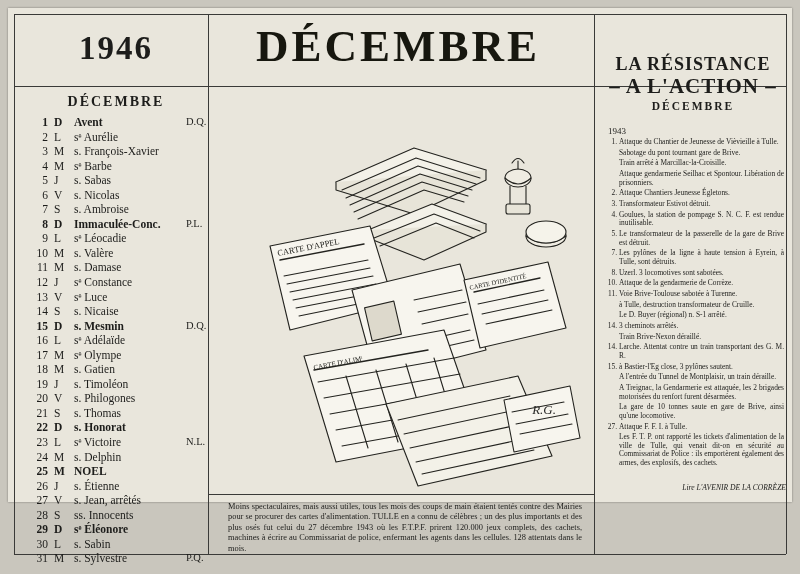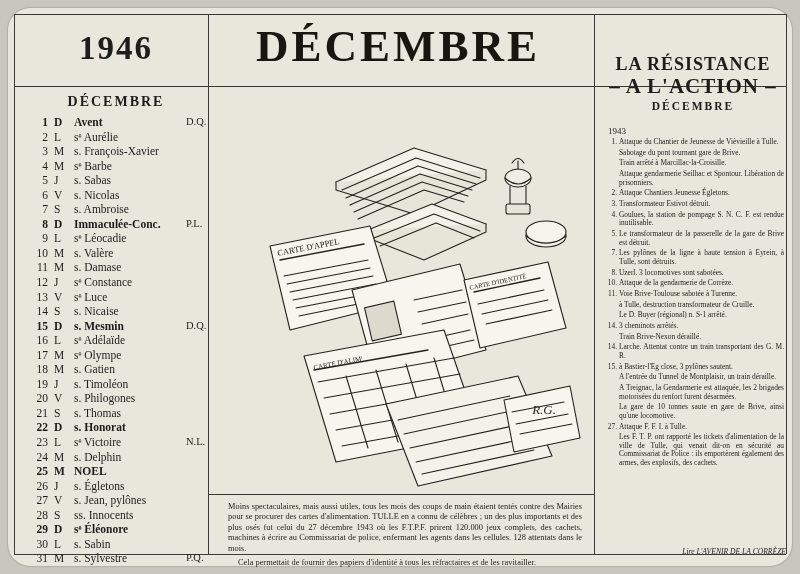--- a/index.html
+++ b/index.html
@@ -13,24 +13,23 @@
     height: 574px;
     background: #c9c6bd;
     overflow: hidden;
     font-family: "Liberation Serif", serif;
   }
   .sheet {
     position: absolute;
     left: 8px;
     top: 8px;
     width: 784px;
-    height: 558px;
+    height: 494px;
     background: #e9e6dc;
     box-shadow: 0 0 2px rgba(0,0,0,0.4);
-    border-radius: 22px;
   }
   
   .rule {
     position: absolute;
     background: #3a3a38;
   }
   .h-rule { height: 1px; }
   .v-rule { width: 1px; }
 
   
@@ -364,27 +363,27 @@
         </div>
         <div class="cal-row bold">
           <span class="num">25</span>
           <span class="dow">M</span>
           <span class="saint">NOEL</span>
           <span class="note"></span>
         </div>
         <div class="cal-row">
           <span class="num">26</span>
           <span class="dow">J</span>
-          <span class="saint">s. Égletons</span>
+          <span class="saint">s. Étienne</span>
           <span class="note"></span>
         </div>
         <div class="cal-row">
           <span class="num">27</span>
           <span class="dow">V</span>
-          <span class="saint">s. Jean, pylônes</span>
+          <span class="saint">s. Jean, arrêtés</span>
           <span class="note"></span>
         </div>
         <div class="cal-row">
           <span class="num">28</span>
           <span class="dow">S</span>
           <span class="saint">ss. Innocents</span>
           <span class="note"></span>
         </div>
         <div class="cal-row bold">
           <span class="num">29</span>
@@ -482,21 +481,20 @@
           <text x="60" y="152" font-size="8.5" transform="rotate(-11 60 152)">CARTE D'APPEL</text>
           <text x="252" y="186" font-size="6.5" transform="rotate(-12 252 186)">CARTE D'IDENTITÉ</text>
           <text x="96" y="266" font-size="7" transform="rotate(-11 96 266)">CARTE D'ALIMᵗ</text>
         </g>
       </svg>
       <div class="art-sig">R.G.</div>
     </div>
 
     <div class="caption">
       <p>Moins spectaculaires, mais aussi utiles, tous les mois des coups de main étaient tentés contre des Mairies pour se procurer des cartes d'alimentation. TULLE en a connu de célèbres ; un des plus importants et des plus osés fut celui du 27 décembre 1943 où les F.T.P.F. prirent 120.000 jeux complets, des cachets, machines à écrire au Commissariat de police, enfermant les agents dans les cellules. 128 attentats dans le mois.</p>
-      <p class="indent">Cela permettait de fournir des papiers d'identité à tous les réfractaires et de les ravitailler.</p>
     </div>
 
     <div class="chron-title">DÉCEMBRE</div>
     <div class="chron-year">1943</div>
     <div class="chron">
         <div class="chron-item"><span class="d">1.</span><span>Attaque du Chantier de Jeunesse de Vièvieille à Tulle.</span></div>
         <div class="chron-item"><span class="d"></span><span>Sabotage du pont tournant gare de Brive.</span></div>
         <div class="chron-item"><span class="d"></span><span>Train arrêté à Marcillac-la-Croisille.</span></div>
         <div class="chron-item"><span class="d"></span><span>Attaque gendarmerie Seilhac et Spontour. Libération de prisonniers.</span></div>
         <div class="chron-item"><span class="d">2.</span><span>Attaque Chantiers Jeunesse Égletons.</span></div>

